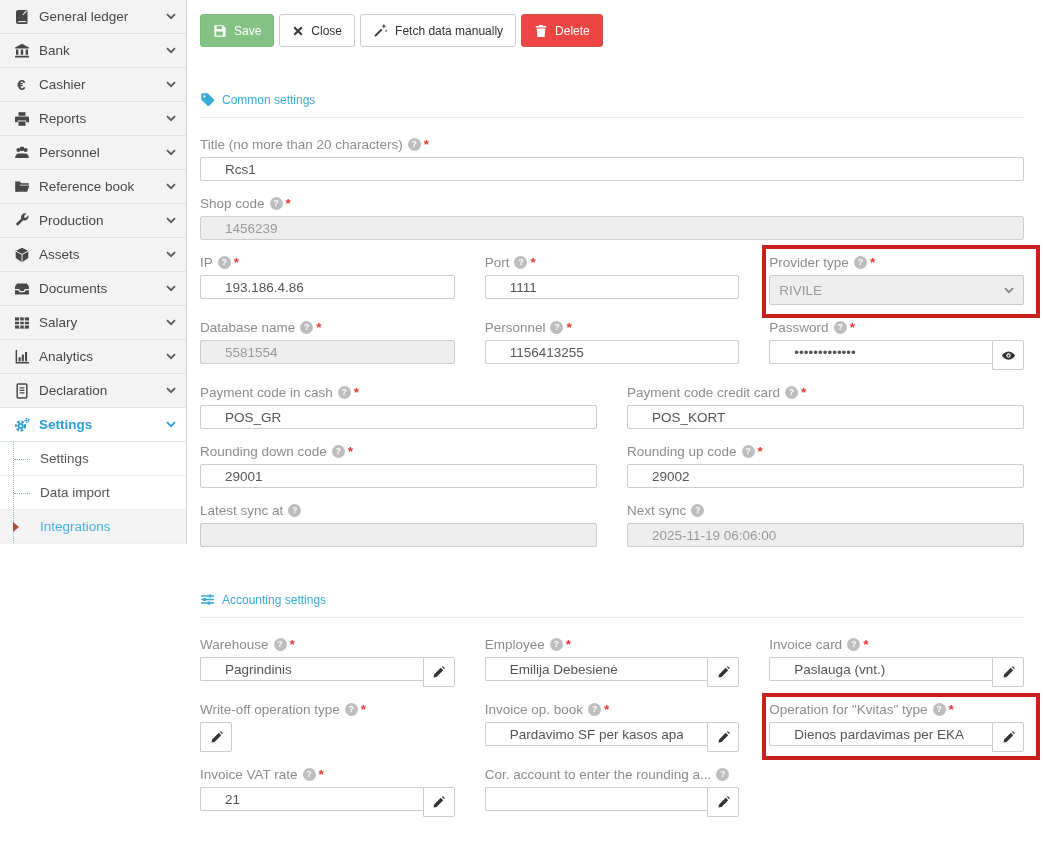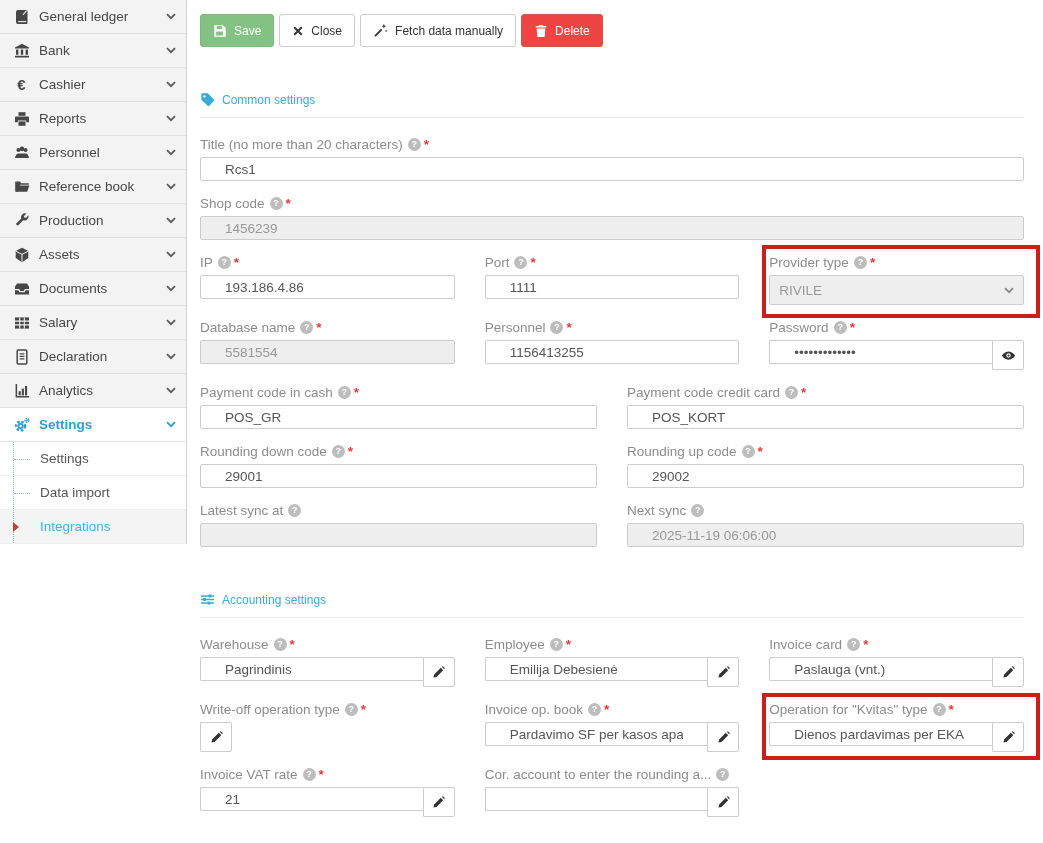--- a/index.html
+++ b/index.html
@@ -335,37 +335,37 @@
     <span class="slabel">Salary</span>
     <span class="chev">
         <svg class="ic" width="10" height="7">
           <use href="#i-chev"></use>
         </svg>
       </span>
   </div>
   <div class="side-item">
     <span class="sicon">
         <svg class="ic" width="16" height="16">
+          <use href="#i-chart"></use>
+        </svg>
+      </span>
+    <span class="slabel">Analytics</span>
+    <span class="chev">
+        <svg class="ic" width="10" height="7">
+          <use href="#i-chev"></use>
+        </svg>
+      </span>
+  </div>
+  <div class="side-item">
+    <span class="sicon">
+        <svg class="ic" width="16" height="16">
           <use href="#i-file"></use>
         </svg>
       </span>
     <span class="slabel">Declaration</span>
-    <span class="chev">
-        <svg class="ic" width="10" height="7">
-          <use href="#i-chev"></use>
-        </svg>
-      </span>
-  </div>
-  <div class="side-item">
-    <span class="sicon">
-        <svg class="ic" width="16" height="16">
-          <use href="#i-chart"></use>
-        </svg>
-      </span>
-    <span class="slabel">Analytics</span>
     <span class="chev">
         <svg class="ic" width="10" height="7">
           <use href="#i-chev"></use>
         </svg>
       </span>
   </div>
   <div class="side-item active">
     <span class="sicon">
         <svg class="ic" width="16" height="16">
           <use href="#i-gear"></use>

